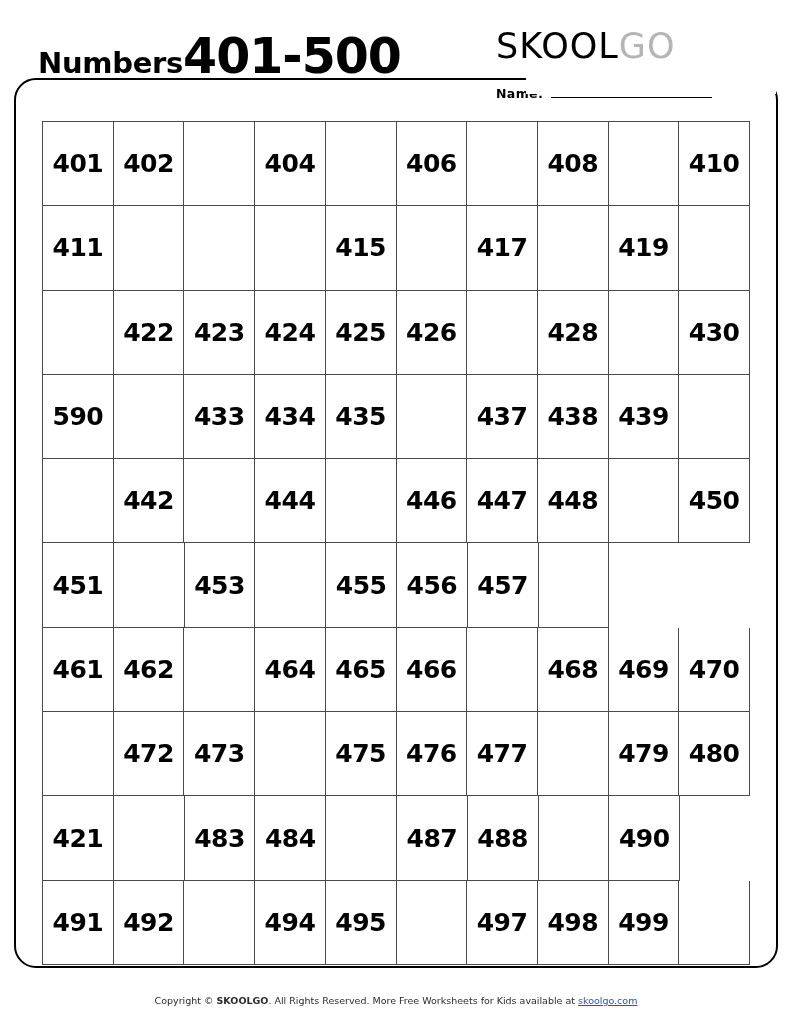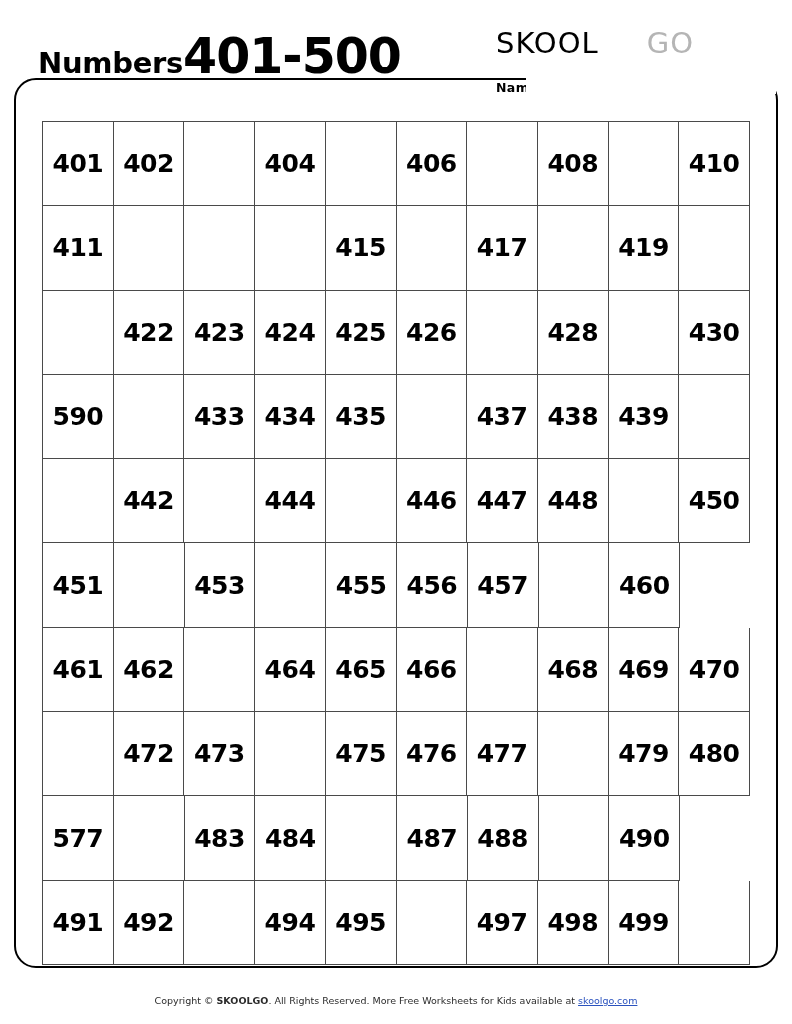--- a/index.html
+++ b/index.html
@@ -61,24 +61,23 @@
     top: 14px;
     width: 244px;
     height: 86px;
     box-sizing: border-box;
     padding-left: 28px;
     padding-top: 12px;
   }
   .brand-logo {
     display: flex;
     align-items: flex-start;
-    font-size: 29px;
+    font-size: 35px;
     letter-spacing: 1px;
     font-family: "DejaVu Sans", sans-serif;
-    gap: 48px;
   }
   .brand-skool {
     color: #000000;
     font-weight: normal;
   }
   .brand-go {
     color: #b5b5b5;
     font-weight: normal;
   }
   .name-row {
@@ -256,21 +255,20 @@
       </div>
       <div class="grid-row">
         <div class="cell">451</div>
         <div class="cell"></div>
         <div class="cell">453</div>
         <div class="cell"></div>
         <div class="cell">455</div>
         <div class="cell">456</div>
         <div class="cell">457</div>
         <div class="cell"></div>
-        <div class="cell">460</div>
       </div>
       <div class="grid-row">
         <div class="cell">461</div>
         <div class="cell">462</div>
         <div class="cell"></div>
         <div class="cell">464</div>
         <div class="cell">465</div>
         <div class="cell">466</div>
         <div class="cell"></div>
         <div class="cell">468</div>
@@ -283,21 +281,21 @@
         <div class="cell">473</div>
         <div class="cell"></div>
         <div class="cell">475</div>
         <div class="cell">476</div>
         <div class="cell">477</div>
         <div class="cell"></div>
         <div class="cell">479</div>
         <div class="cell">480</div>
       </div>
       <div class="grid-row">
-        <div class="cell">577</div>
+        <div class="cell">421</div>
         <div class="cell"></div>
         <div class="cell">483</div>
         <div class="cell">484</div>
         <div class="cell"></div>
         <div class="cell">487</div>
         <div class="cell">488</div>
         <div class="cell"></div>
         <div class="cell">490</div>
       </div>
       <div class="grid-row">

